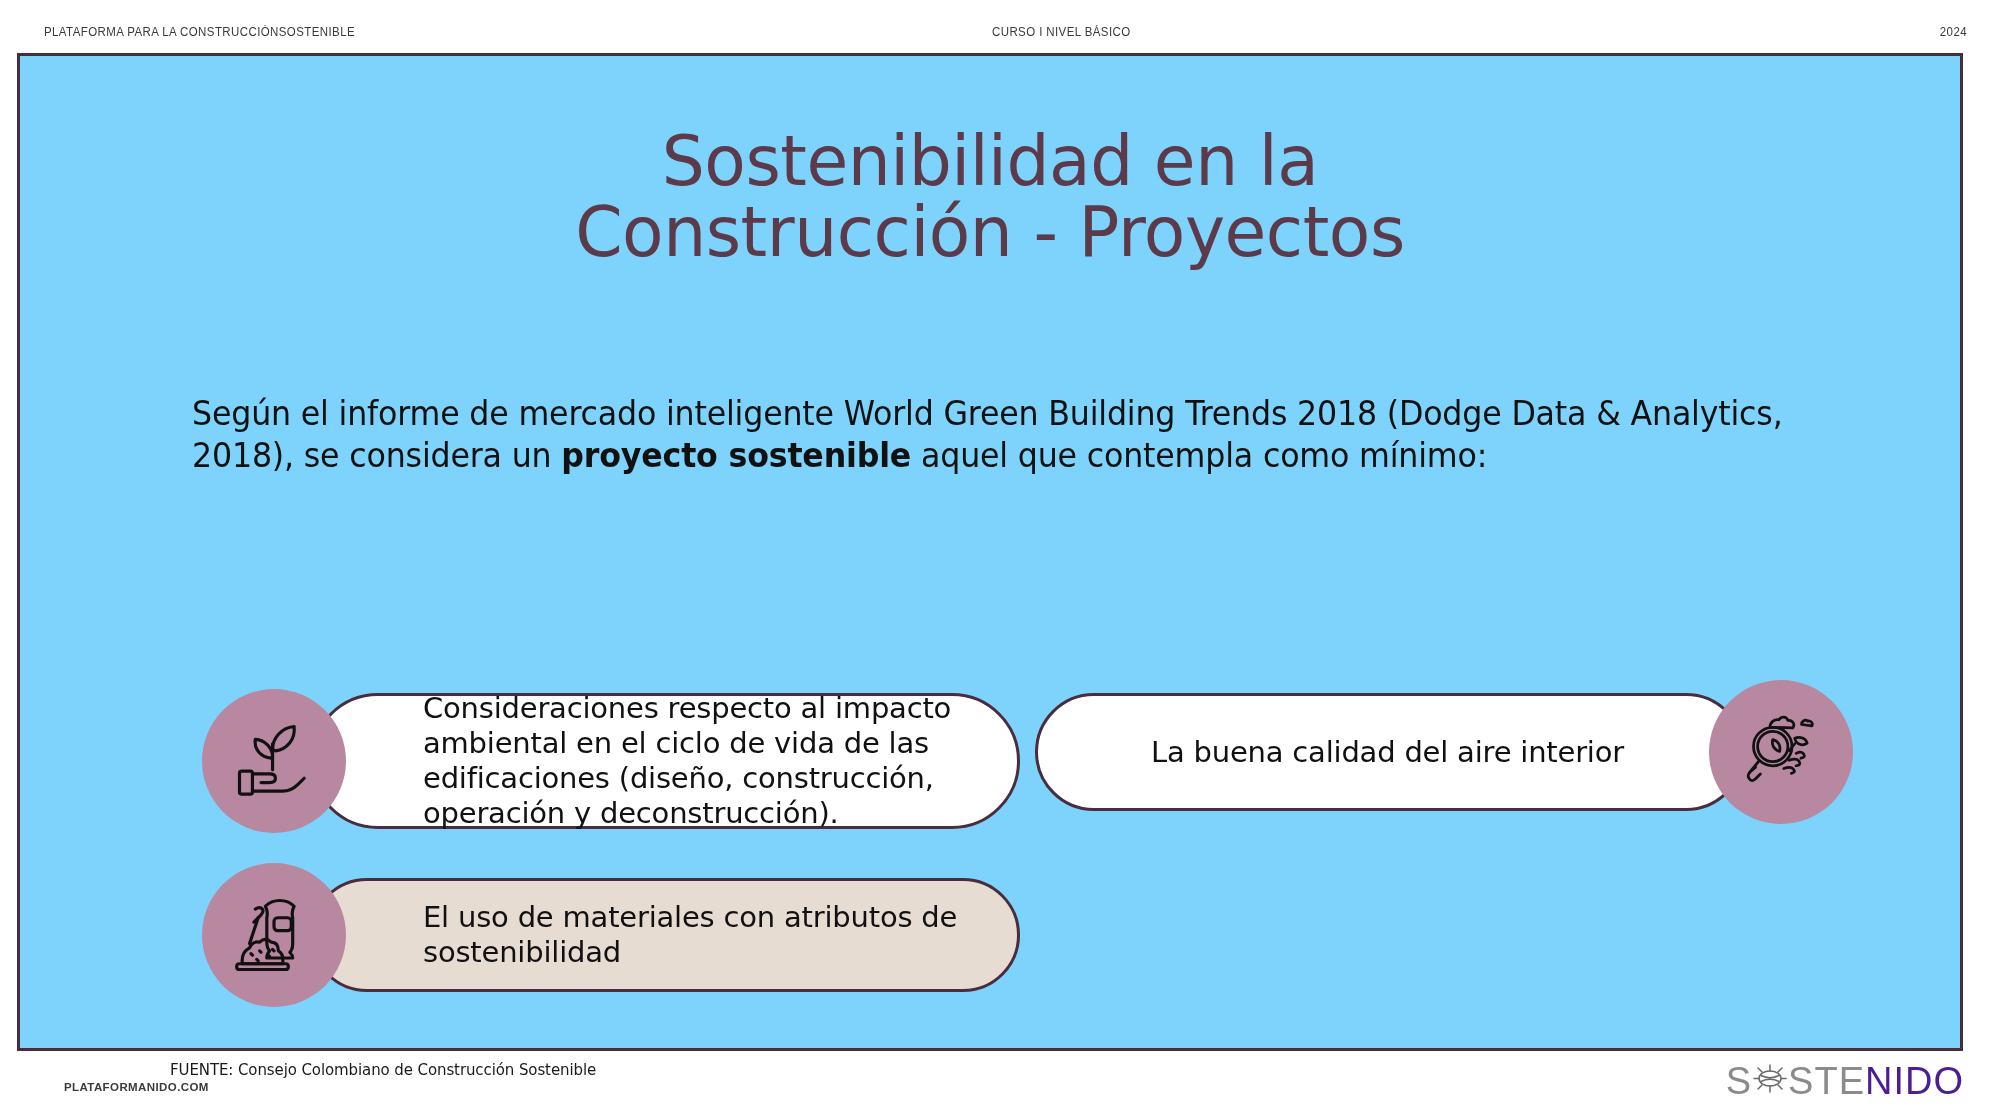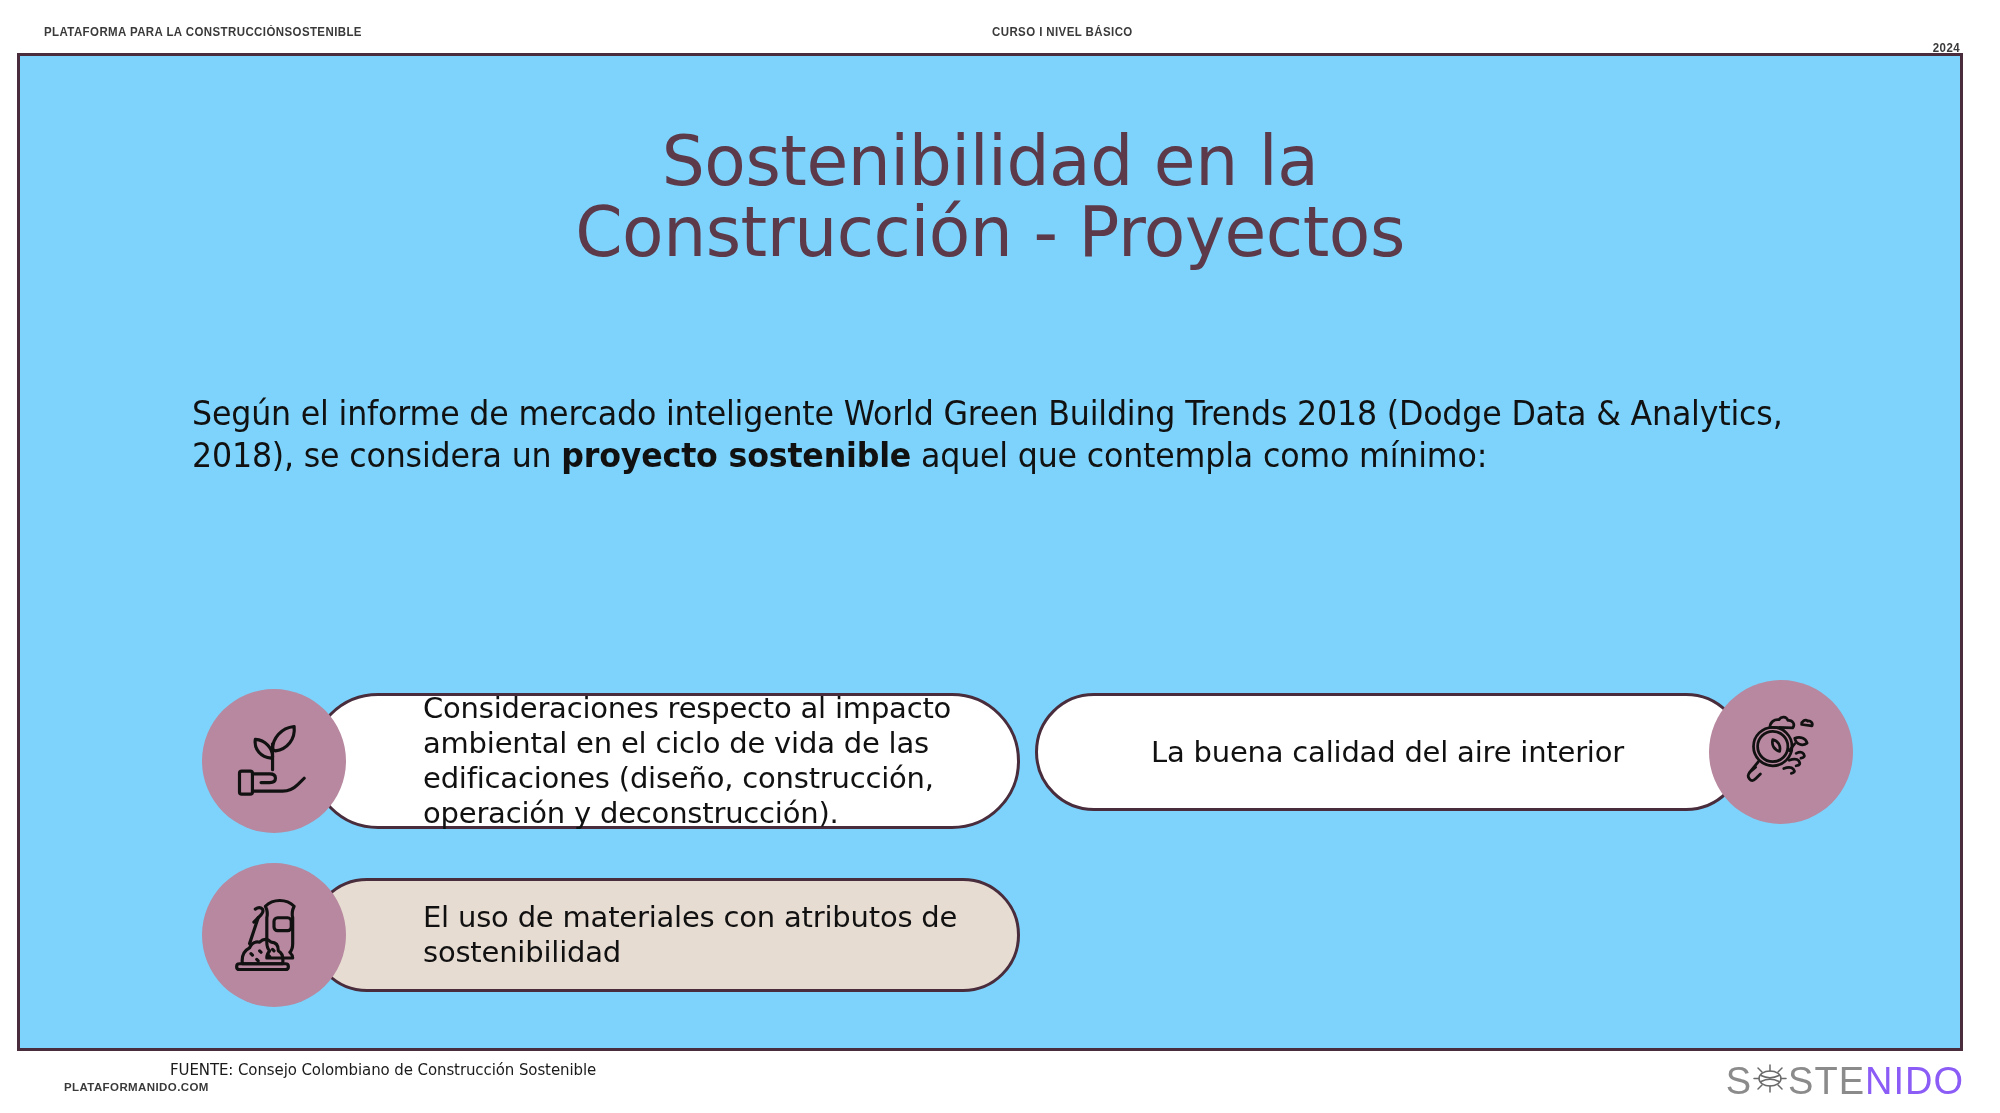--- a/index.html
+++ b/index.html
@@ -27,27 +27,27 @@
     width: 2000px;
     height: 53px;
   }
   .topbar .meta {
     position: absolute;
     top: 26px;
     font-size: 11.5px;
     letter-spacing: 0.4px;
     color: #3a3a3a;
     font-family: "Liberation Sans", sans-serif;
-    font-weight: 700;
+    font-weight: 400;
     transform: scaleY(1.05);
     white-space: nowrap;
   }
   .topbar .meta-left   { left: 44px; }
   .topbar .meta-center { left: 992px; }
-  .topbar .meta-right  { right: 40px; margin-top: 16px; }
+  .topbar .meta-right  { right: 33px; }
 
   
   .frame {
     position: absolute;
     left: 17px;
     top: 53px;
     width: 1946px;
     height: 998px;
     border: 3px solid #4a2d3c;
     background: #7dd3fc;
@@ -185,21 +185,21 @@
     bottom: 12px;
     display: flex;
     align-items: center;
     font-family: "Liberation Sans", sans-serif;
     font-size: 38px;
     letter-spacing: 1px;
     font-weight: 400;
     line-height: 1;
   }
   .logo .g { color: #8b8b8b; }
-  .logo .d { color: #8b5cf6; }
+  .logo .d { color: #4c1d95; }
   .logo .nest { display: inline-block; margin: 0 1px; }
 </style>
 </head>
 <body>
 
 <div id="slide">
 
   <div class="topbar">
     <div class="meta meta-left">PLATAFORMA PARA LA CONSTRUCCIÓNSOSTENIBLE</div>
     <div class="meta meta-center">CURSO I NIVEL BÁSICO</div>

